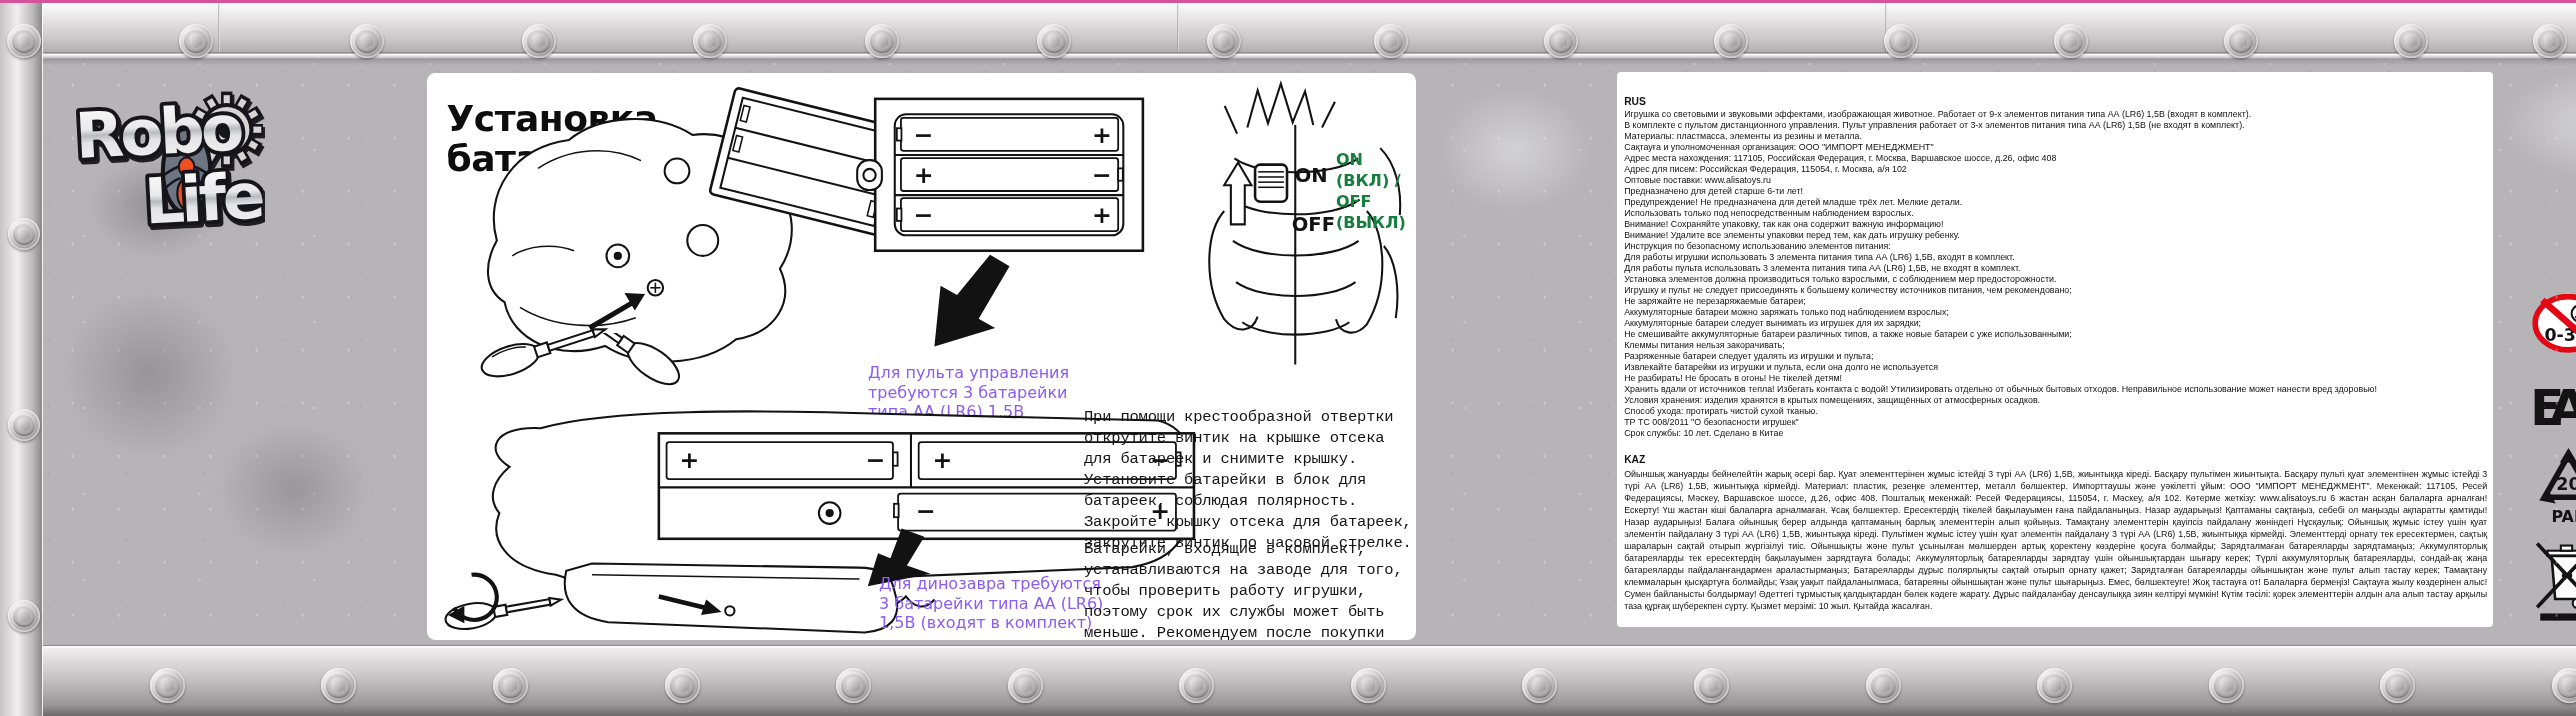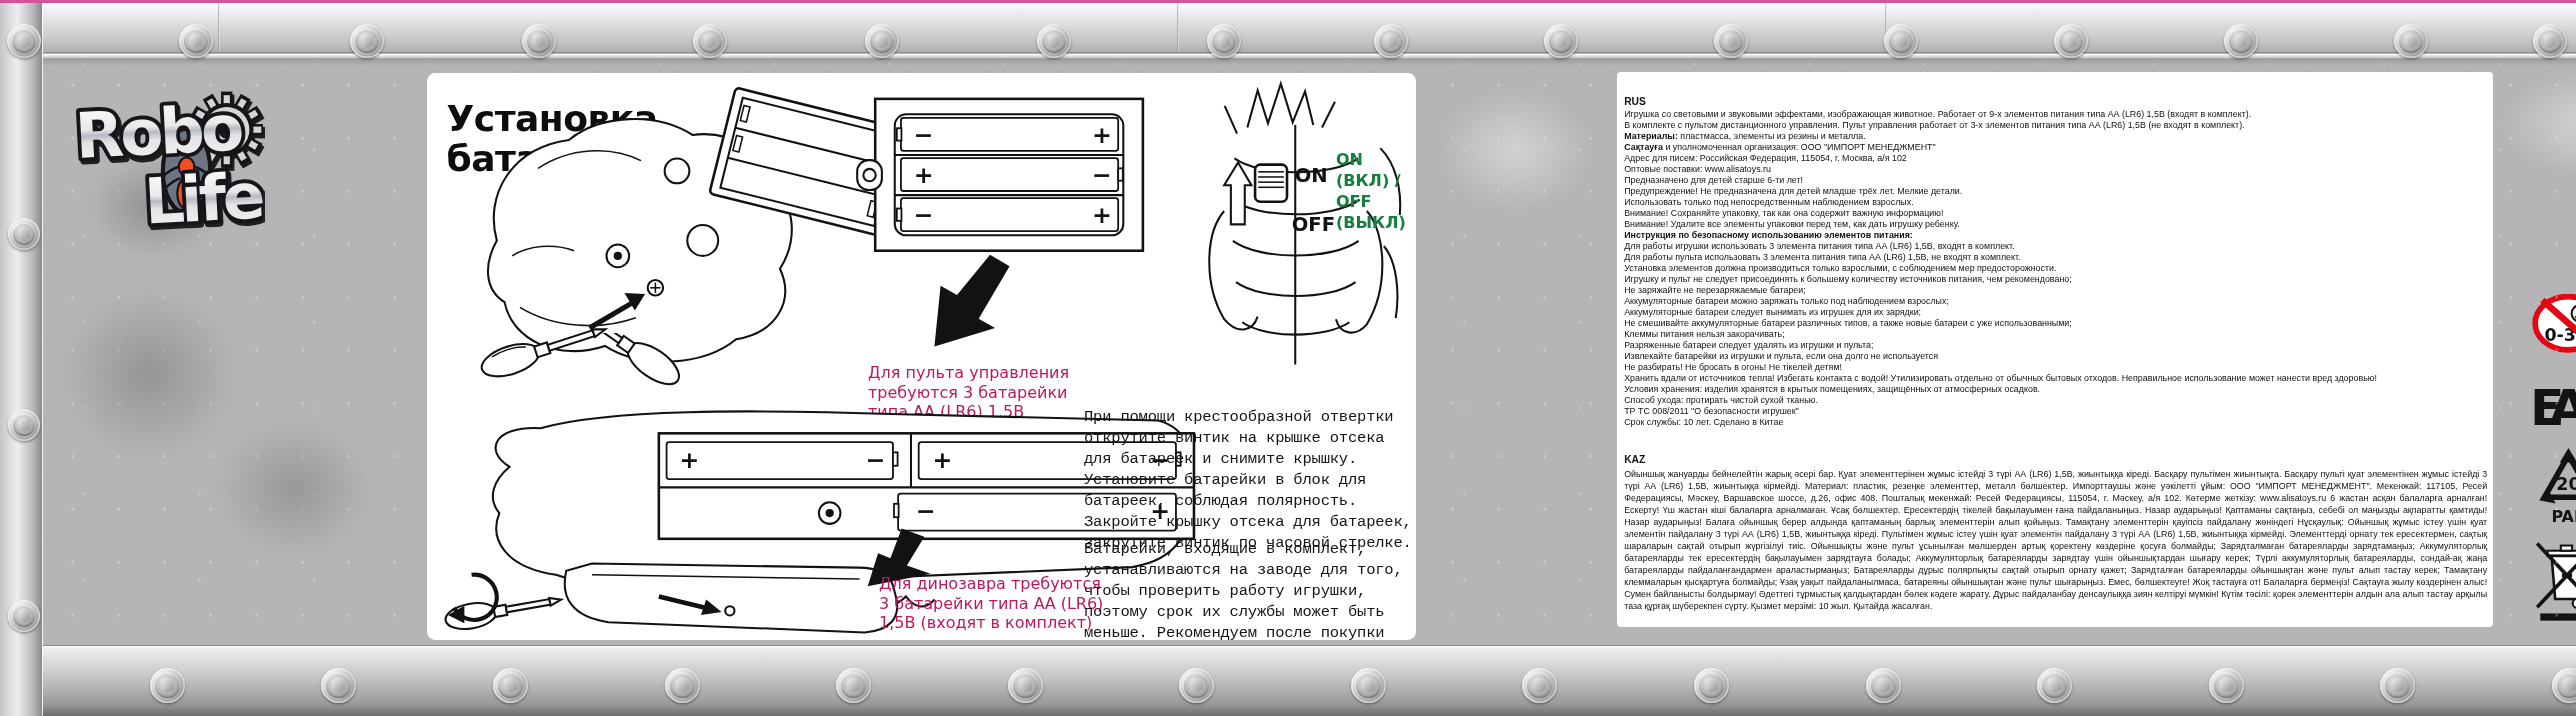--- a/index.html
+++ b/index.html
@@ -40,29 +40,29 @@
       radial-gradient(rgba(255,255,255,.28) 0 1.5px,transparent 2.1px),
       radial-gradient(rgba(120,118,120,.22) 0 1px,transparent 1.5px);
     background-size:46px 53px,115px 86px,78px 67px;
     background-position:3.6px 5.7px,27px 21px,9.8px 38px;}
   .splat{z-index:3;border-radius:50%;filter:blur(3.6px);pointer-events:none;}
   
   .panelA{left:427px;top:73px;width:989px;height:567px;background:#fff;border-radius:8.2px;z-index:10;}
   .panelB{left:1617px;top:72px;width:876px;height:555px;background:#fff;border-radius:4.1px;z-index:10;}
   
   .heading{left:19.6px;top:26px;font-size:36px;line-height:40px;font-weight:bold;letter-spacing:-0.5px;color:#0d0d0d;}
-  .cap{font-size:16px;line-height:19.6px;color:#be185d;}
+  .cap{font-size:16px;line-height:19.6px;color:#8b5cf6;}
   .para{width:332px;font-family:Liberation Mono, monospace;
         font-size:15.5px;line-height:21px;letter-spacing:-0.2px;color:#151515;}
   .cap3{font-size:16px;line-height:21px;font-weight:bold;color:#15803d;}
   
   .legal{font-family:"Liberation Sans","DejaVu Sans",sans-serif;color:#111;}
   .lhead{font-size:10.3px;font-weight:bold;}
   .rline{white-space:nowrap;height:11px;font-size:8.9px;line-height:11px;}
-  .rline b{font-weight:bold;}
+  .rline b{font-weight:normal;}
   .kaz{width:863px;font-size:8.9px;line-height:12px;text-align:justify;}
   svg text{font-family:"DejaVu Sans",sans-serif;}
   .logo-svg{filter:drop-shadow(2.6px 3.6px 0 rgba(18,18,22,.92));z-index:12;}
 </style>
 </head>
 <body>
 
 <div id="label">
 
   <div class="abs speckle"></div>
@@ -358,20 +358,21 @@
     <div class="abs" style="left:7.2px;top:37px">
 
         <div class="rline"><b></b><span>Игрушка со световыми и звуковыми эффектами, изображающая животное. Работает от 9-х элементов питания типа АА (LR6) 1,5В (входят в комплект).</span></div>
 
         <div class="rline"><b></b><span>В комплекте с пультом дистанционного управления. Пульт управления работает от 3-х элементов питания типа АА (LR6) 1,5В (не входят в комплект).</span></div>
 
         <div class="rline"><b>Материалы:</b><span> пластмасса, элементы из резины и металла.</span></div>
 
         <div class="rline"><b>Сақтауға</b><span> и уполномоченная организация: ООО "ИМПОРТ МЕНЕДЖМЕНТ"</span></div>
 
+        <div class="rline"><b></b><span>Адрес места нахождения: 117105, Российская Федерация, г. Москва, Варшавское шоссе, д.26, офис 408</span></div>
 
         <div class="rline"><b></b><span>Адрес для писем: Российская Федерация, 115054, г. Москва, а/я 102</span></div>
 
         <div class="rline"><b></b><span>Оптовые поставки: www.alisatoys.ru</span></div>
 
         <div class="rline"><b></b><span>Предназначено для детей старше 6-ти лет!</span></div>
 
         <div class="rline"><b></b><span>Предупреждение!  Не предназначена для детей младше трёх лет. Мелкие детали.</span></div>
 
         <div class="rline"><b></b><span>Использовать только под непосредственным наблюдением взрослых.</span></div>

